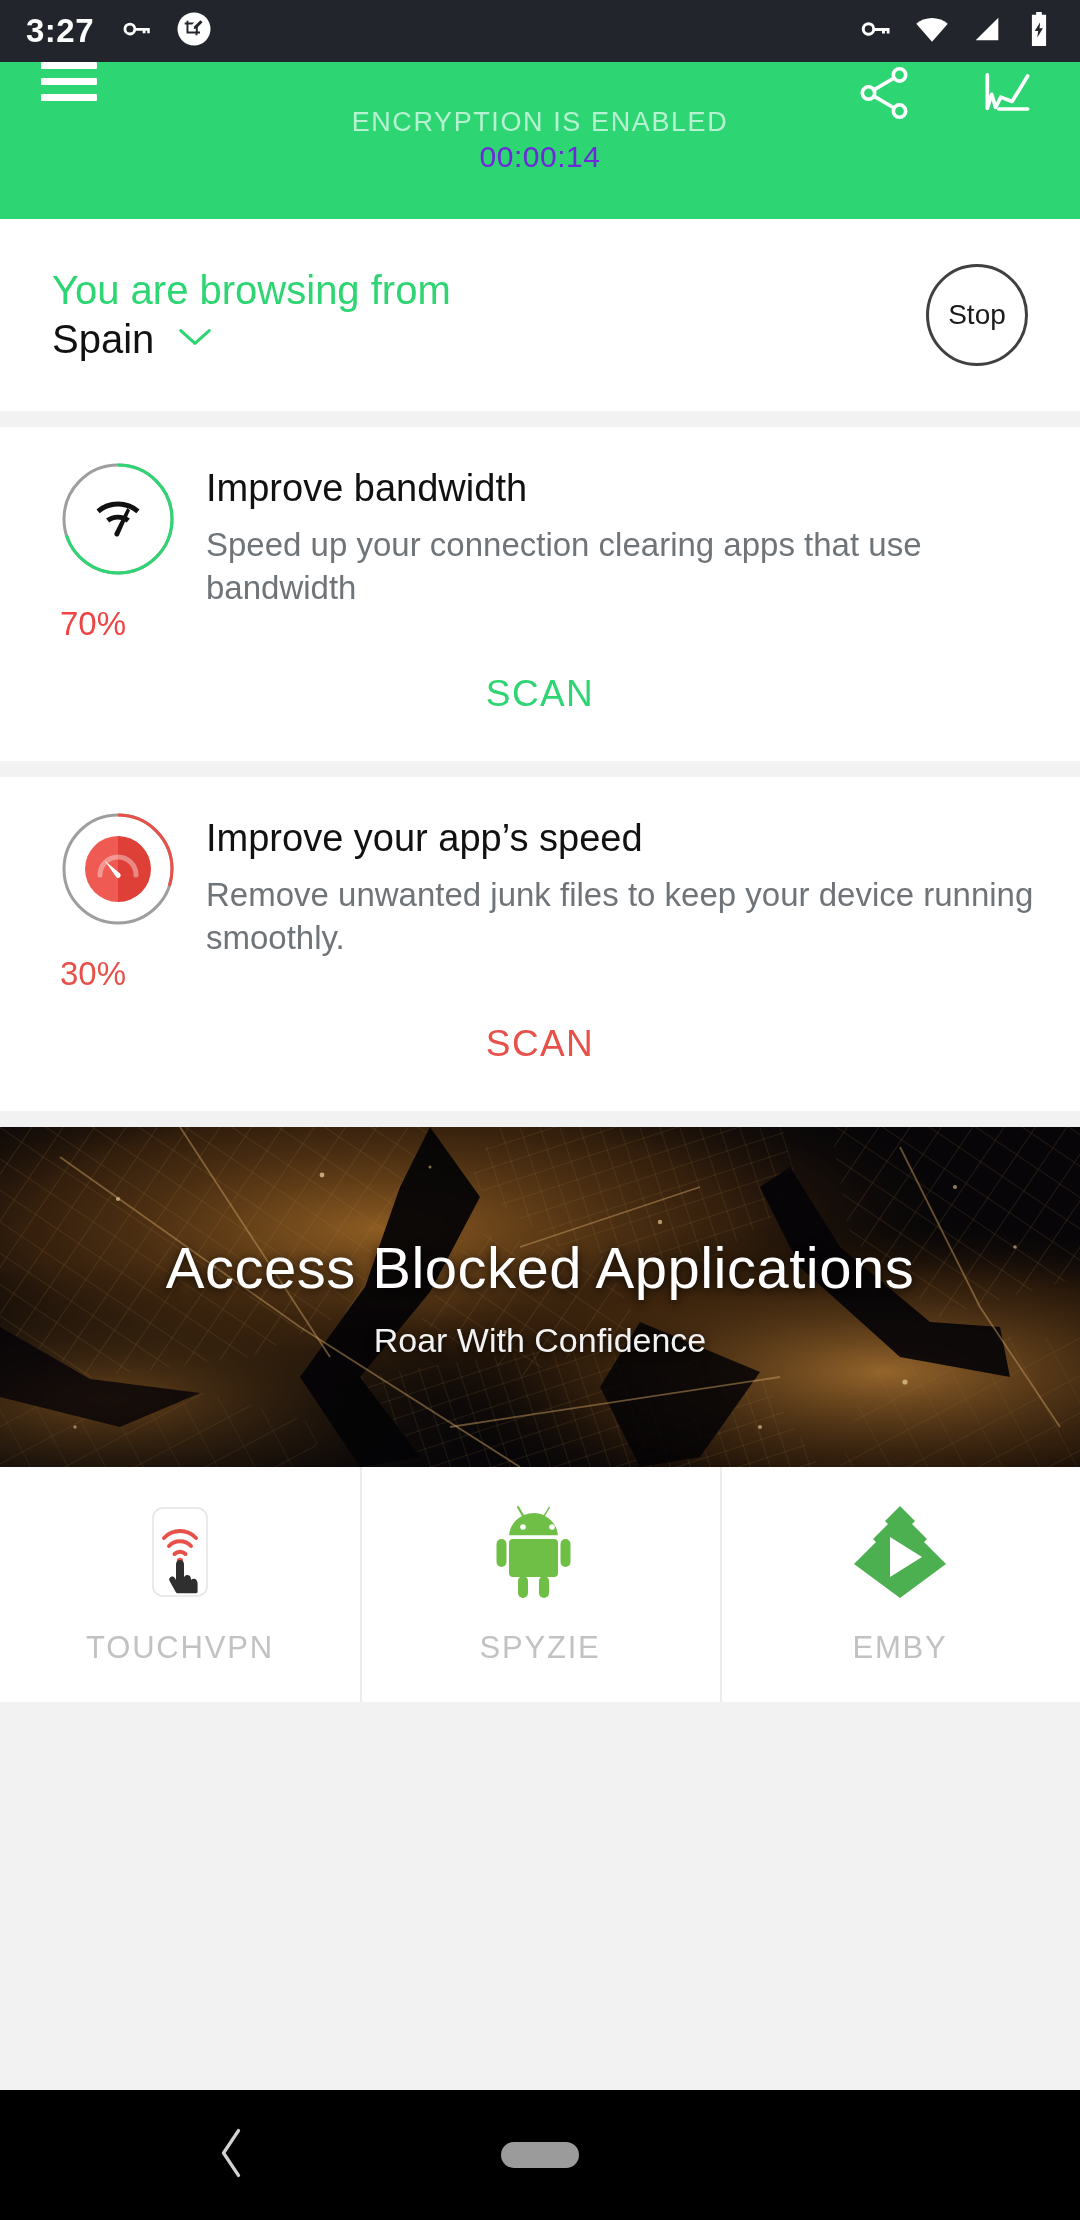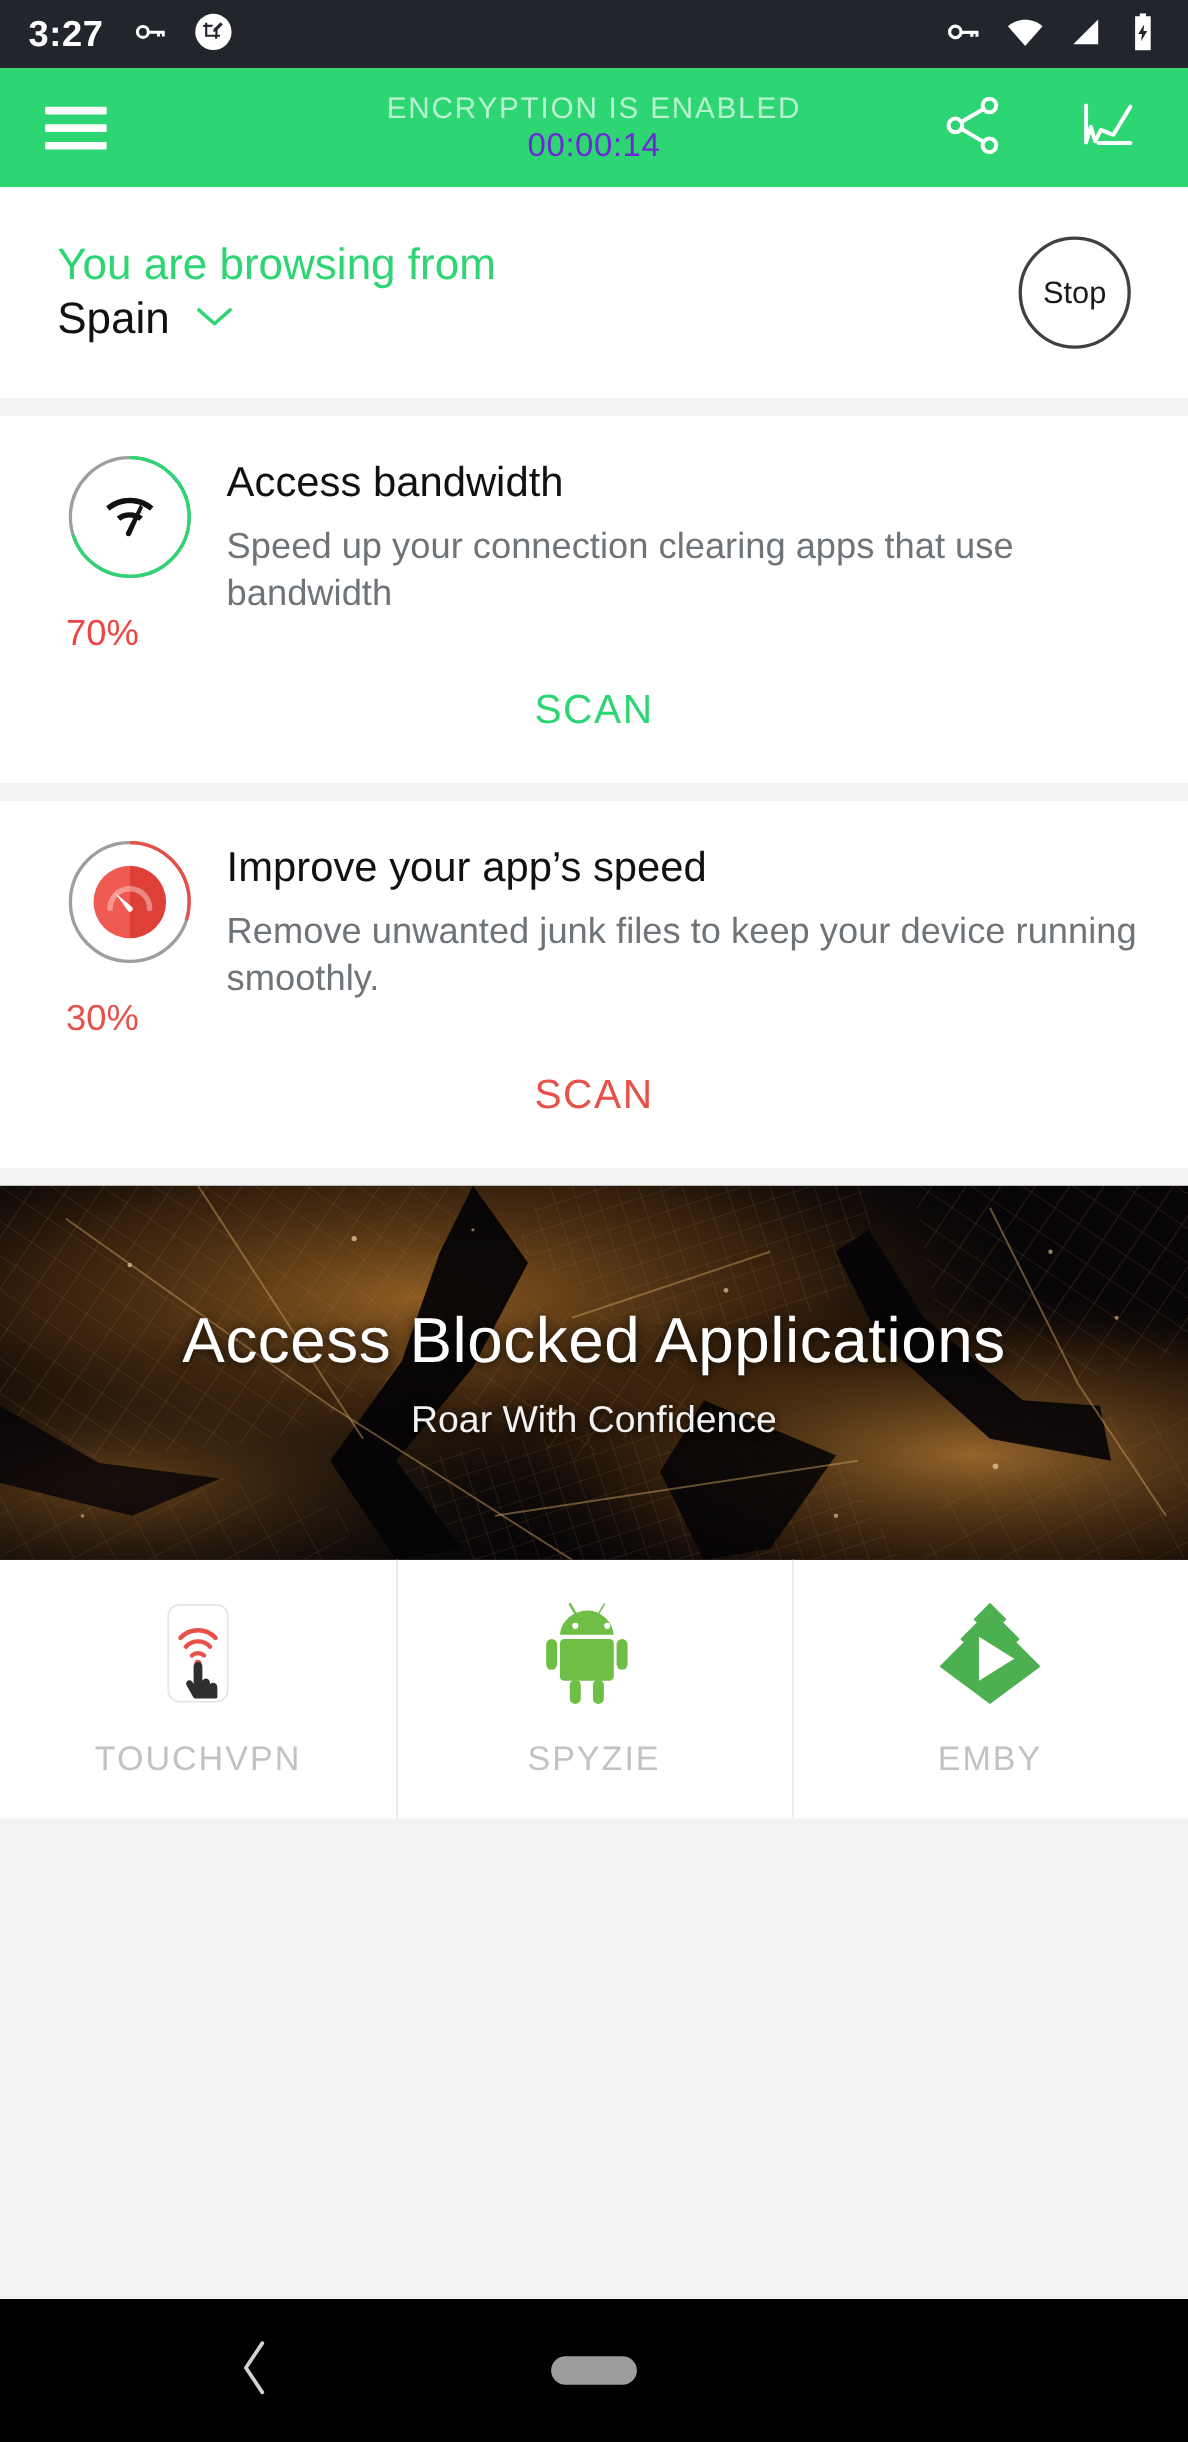--- a/index.html
+++ b/index.html
@@ -16,21 +16,21 @@
     height:62px; background:#22262c; display:flex; align-items:center;
     padding:0 26px; color:#ffffff;
   }
   .sb-time { font-size:33px; font-weight:600; letter-spacing:.5px; }
   .sb-left-icons { display:flex; align-items:center; gap:22px; margin-left:26px; }
   .sb-spacer { flex:1; }
   .sb-right-icons { display:flex; align-items:center; gap:20px; }
 
   
   .appbar {
-    height:108px; background:#2ed573; display:flex; align-items:center;
+    height:157px; background:#2ed573; display:flex; align-items:flex-start;
     padding:0 41px; position:relative;
   }
   .hamburger { width:56px; display:flex; flex-direction:column; gap:9px; cursor:pointer; }
   .hamburger span { display:block; height:7px; background:#ffffff; border-radius:1px; }
   .appbar-center {
     position:absolute; left:0; right:0; top:0; bottom:0;
     display:flex; flex-direction:column; align-items:center; justify-content:center;
     pointer-events:none;
   }
   .appbar-title {
@@ -227,21 +227,21 @@
             <svg width="62" height="62" viewBox="0 0 64 64" fill="#111111">
               <path d="M32 14c8.5 0 16.3 3.1 22.2 8.2l-3.3 3.9C45.9 21.7 39.2 19 32 19s-13.9 2.7-18.9 7.1l-3.3-3.9C15.7 17.1 23.5 14 32 14z"></path>
               <path d="M32 27.5c4.6 0 8.9 1.5 12.3 4.1l-3.3 4A15.2 15.2 0 0 0 32 32.5c-3.4 0-6.5 1.1-9 3.1l-3.3-4a20.1 20.1 0 0 1 12.3-4.1z"></path>
               <path d="M41.6 20.6l2.8 2.3-11.2 25.6c-.6 1.4-2.3 2-3.6 1.3-1.3-.7-1.7-2.4-1-3.6L41.6 20.6z"></path>
             </svg>
           </div>
         </div>
         <div class="pct green">70%</div>
       </div>
       <div class="card-texts">
-        <div class="card-title">Access bandwidth</div>
+        <div class="card-title">Improve bandwidth</div>
         <div class="card-desc">Speed up your connection clearing apps that use bandwidth</div>
       </div>
     </div>
     <div class="scan-row">
       <button class="scan-btn green">SCAN</button>
     </div>
   </div>
 
   <div class="gap"></div>
 

